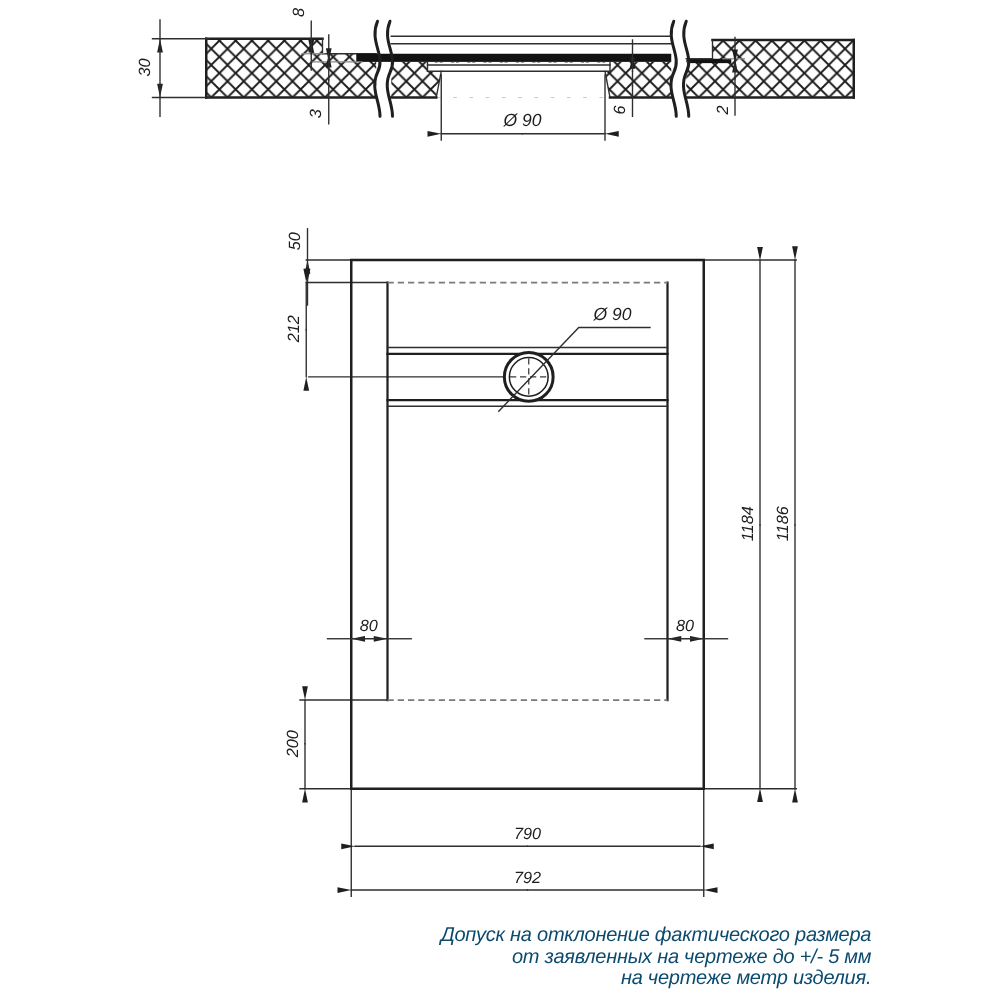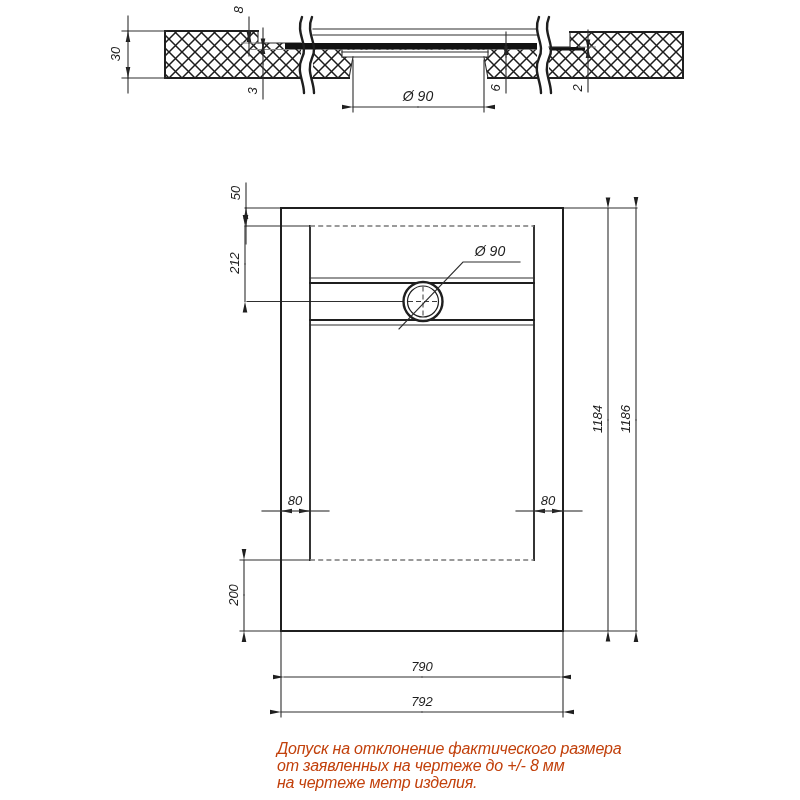--- a/index.html
+++ b/index.html
@@ -13,21 +13,21 @@
   .gy  {stroke:#8a8a8a;stroke-width:1;fill:none;}
   .dash{stroke:#7a7a7a;stroke-width:1.4;fill:none;stroke-dasharray:5 3.2;}
   .cl  {stroke:#3a3a3a;stroke-width:1;fill:none;stroke-dasharray:5 3;}
   .brk {stroke:#1f1f1f;stroke-width:2.4;fill:none;stroke-linecap:round;}
   .band{fill:#121212;stroke:none;}
   .wht {fill:#ffffff;stroke:none;}
   .hat {fill:url(#xhatch);stroke:none;}
   text.dim{font:italic 13px "Liberation Sans",sans-serif;fill:#1d1d1d;}
   text.dia{font:italic 14px "Liberation Sans",sans-serif;fill:#1d1d1d;}
   .note{position:absolute;left:277px;top:740px;width:420px;
-        font:italic 16px/17px "Liberation Sans",sans-serif;color:#c2410c;letter-spacing:-0.2px;}
+        font:italic 16px/17px "Liberation Sans",sans-serif;color:#0c4a6e;letter-spacing:-0.2px;text-align:right;}
   .note span{display:block;}
 </style>
 </head>
 <body>
 
 <div class="page">
 <svg width="800" height="800" viewBox="0 0 800 800">
   <defs>
     <pattern id="xhatch" width="13" height="13" patternUnits="userSpaceOnUse">
       <path d="M0 0 L13 13 M13 0 L0 13" stroke="#1c1c1c" stroke-width="1.5" fill="none"></path>
@@ -220,16 +220,16 @@
     <g>
       <line class="tn" x1="422" y1="712" x2="281" y2="712" marker-end="url(#arw)"></line>
       <line class="tn" x1="422" y1="712" x2="563" y2="712" marker-end="url(#arw)"></line>
       <text class="dim" x="422" y="706" text-anchor="middle">792</text>
     </g>
   </g>
 </svg>
 
 <div class="note">
   <span>Допуск на отклонение фактического размера</span>
-  <span>от заявленных на чертеже до +/- 8 мм</span>
+  <span>от заявленных на чертеже до +/- 5 мм</span>
   <span>на чертеже метр изделия.</span>
 </div>
 </div>
 
 </body></html>

